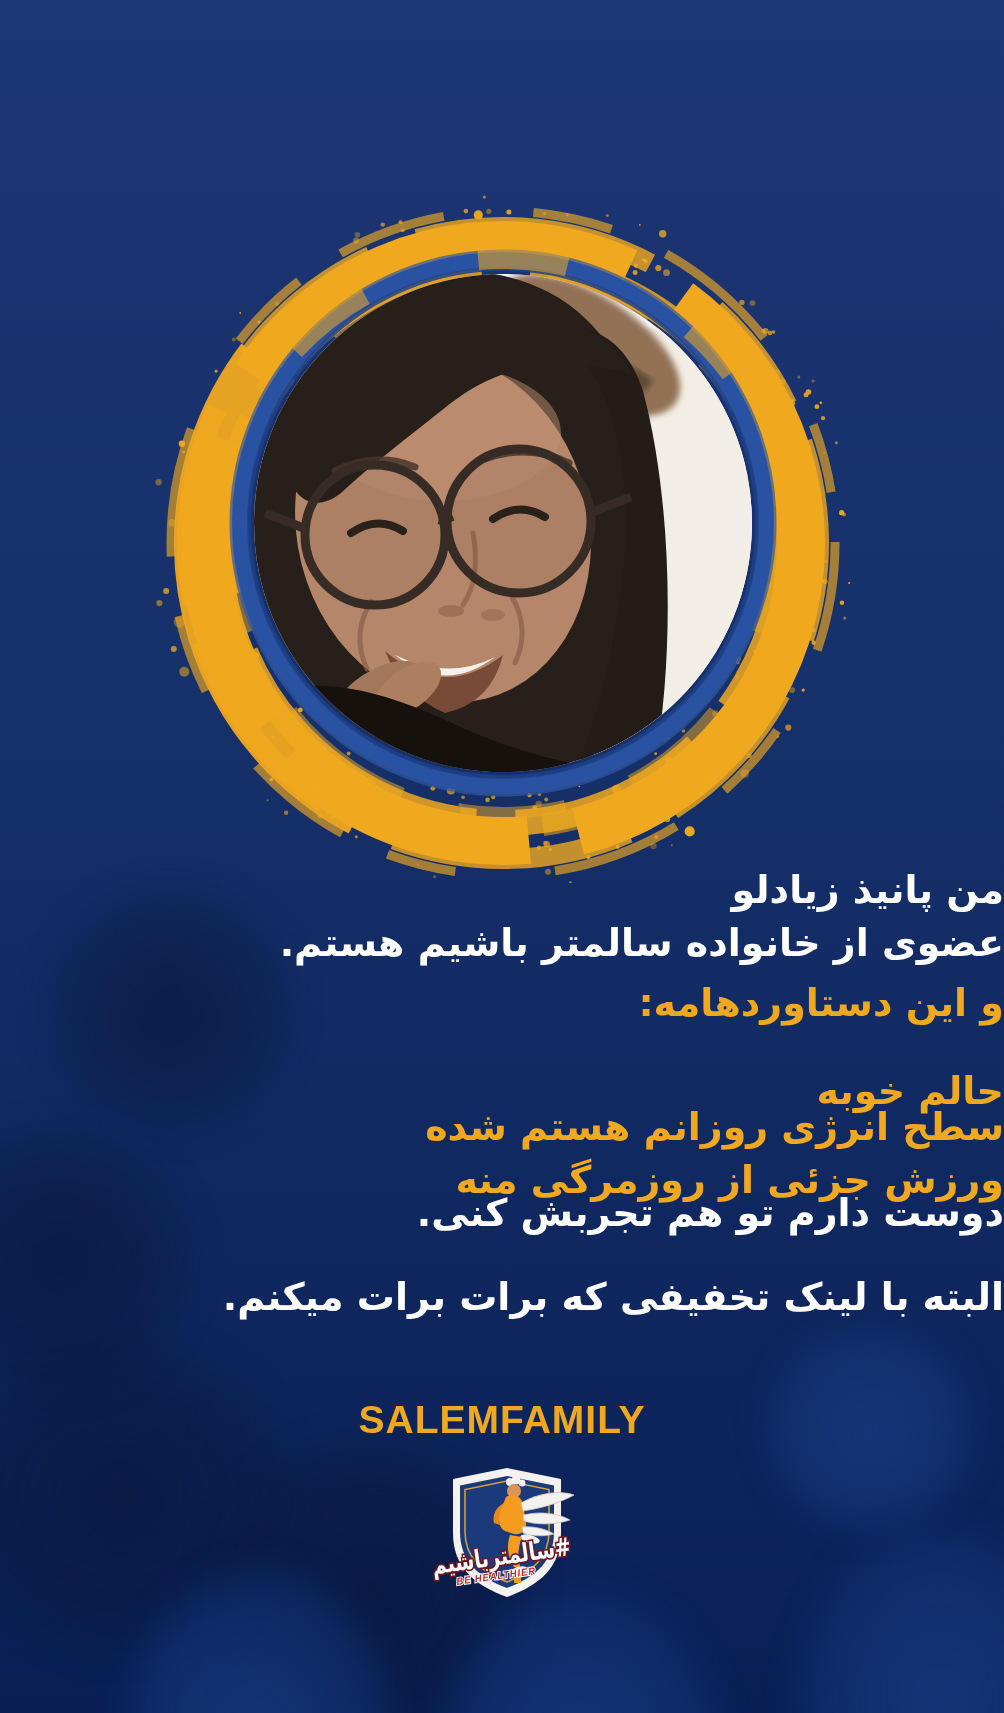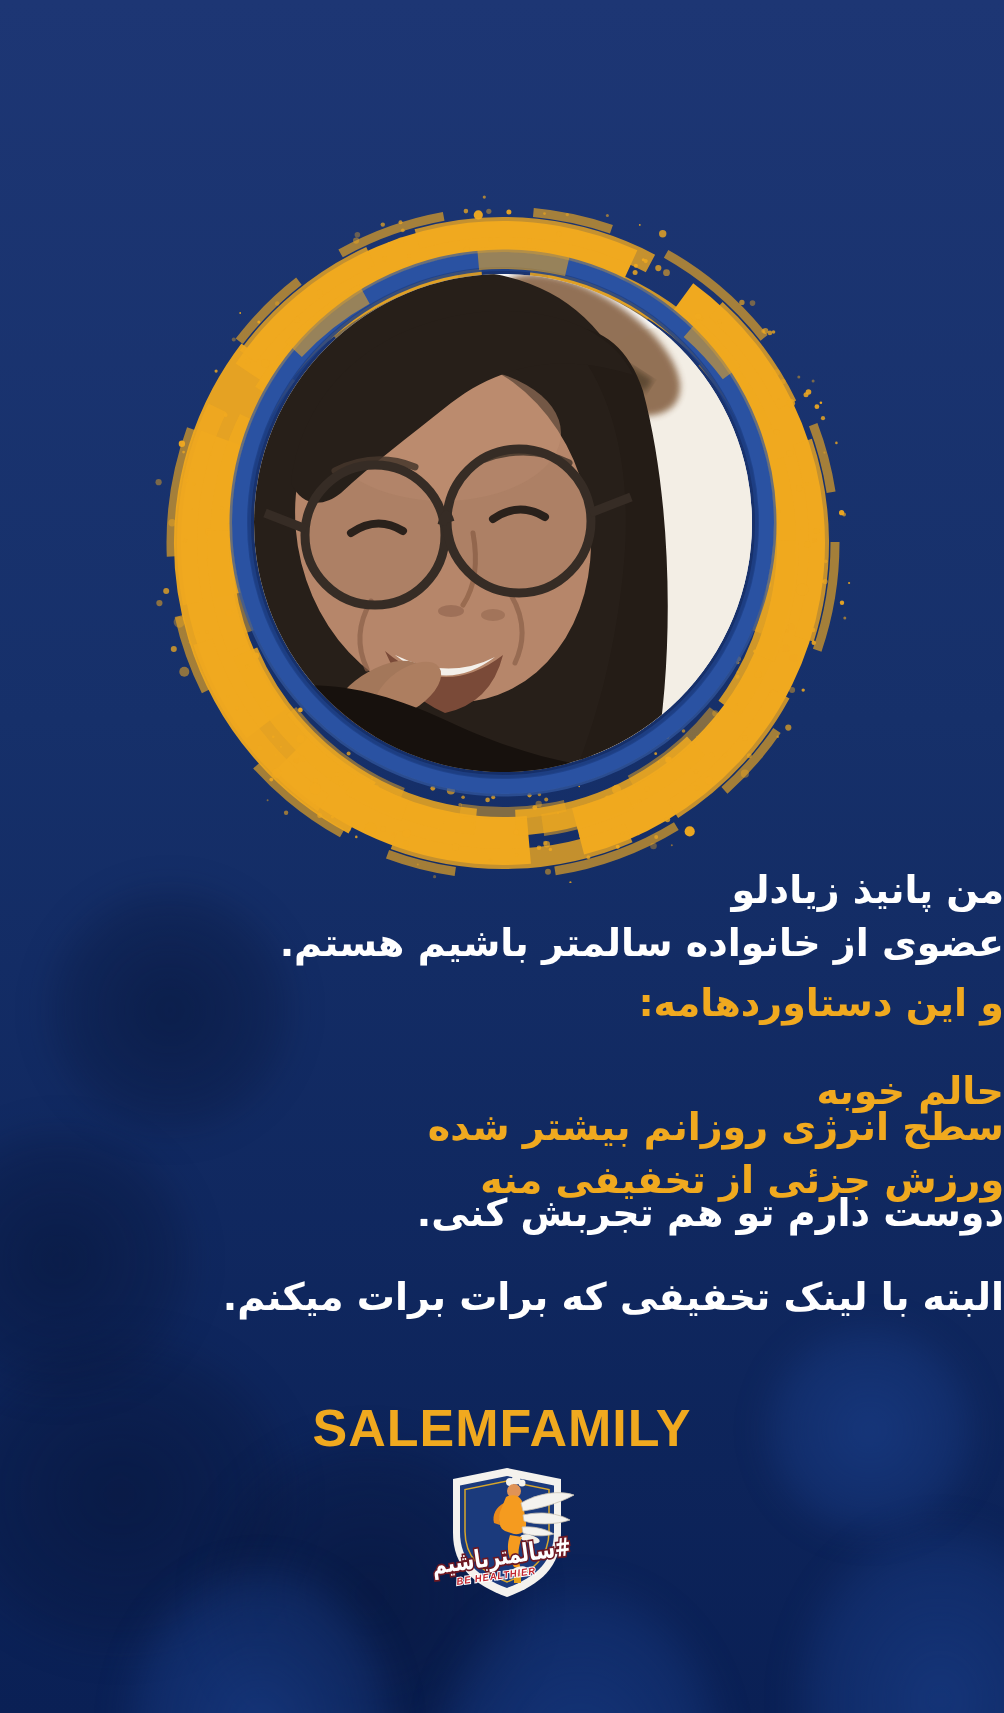--- a/index.html
+++ b/index.html
@@ -29,21 +29,21 @@
     text-align:right;direction:rtl;
     font-weight:bold;font-size:38px;line-height:48px;
     color:var(--text-white);
     font-family:"DejaVu Sans",sans-serif;
   }
   .line.yellow{color:var(--accent-yellow);}
   .promo{
     position:absolute;left:0;top:1398px;width:100%;
     text-align:center;
     font-family:"Liberation Sans","DejaVu Sans",sans-serif;
-    font-weight:bold;font-size:52px;letter-spacing:1px;
+    font-weight:bold;font-size:39px;letter-spacing:1px;
     color:var(--accent-yellow);
   }
   .t-intro1{top:866px;}
   .t-intro2{top:919px;padding-left:20px;}
   .t-achhead{top:971px;margin-top:8px;}
   .t-ach1{top:1067px;}
   .t-ach2{top:1103px;}
   .t-ach3{top:1156px;}
   .t-cta1{top:1189px;}
   .t-cta2{top:1273px;}
@@ -385,22 +385,22 @@
     <circle cx="350" cy="340" r="272" fill="none" stroke="#33599f" stroke-width="3" opacity="0.7"></circle>
   </g>
 
   <circle cx="350" cy="360" r="285" fill="none" stroke="var(--accent-yellow)" stroke-width="22" stroke-dasharray="90 140 60 180 120 200" transform="rotate(-95 350 360)" opacity="0.55"></circle>
 </svg>
 
 <div class="line t-intro1">من پانیذ زیادلو</div>
 <div class="line t-intro2">عضوی از خانواده سالمتر باشیم هستم.</div>
 <div class="line yellow t-achhead">و این دستاوردهامه:</div>
 <div class="line yellow t-ach1">حالم خوبه</div>
-<div class="line yellow t-ach2">سطح انرژی روزانم بیشتر شده</div>
-<div class="line yellow t-ach3">ورزش جزئی از تخفیفی منه</div>
+<div class="line yellow t-ach2">سطح انرژی روزانم هستم شده</div>
+<div class="line yellow t-ach3">ورزش جزئی از روزمرگی منه</div>
 <div class="line t-cta1">دوست دارم تو هم تجربش کنی.</div>
 <div class="line t-cta2">البته با لینک تخفیفی که برات برات میکنم.</div>
 
 <div class="promo">SALEMFAMILY</div>
 
 <svg class="logo-svg" viewBox="0 0 174 150" aria-hidden="true">
   <g>
     <path d="M89,13 L143,24 V78 C143,112 122,130 89,142 C56,130 35,112 35,78 V24 Z" fill="#f4f2ee"></path>
     <path d="M89,21 L136,30.5 V77 C136,106 118,122 89,133 C60,122 42,106 42,77 V30.5 Z" fill="var(--logo-navy)"></path>
     <path d="M89,26 L131,34.5 V76.5 C131,102 115,117 89,127 C63,117 47,102 47,76.5 V34.5 Z" fill="none" stroke="#d8a62a" stroke-width="1.5"></path>

